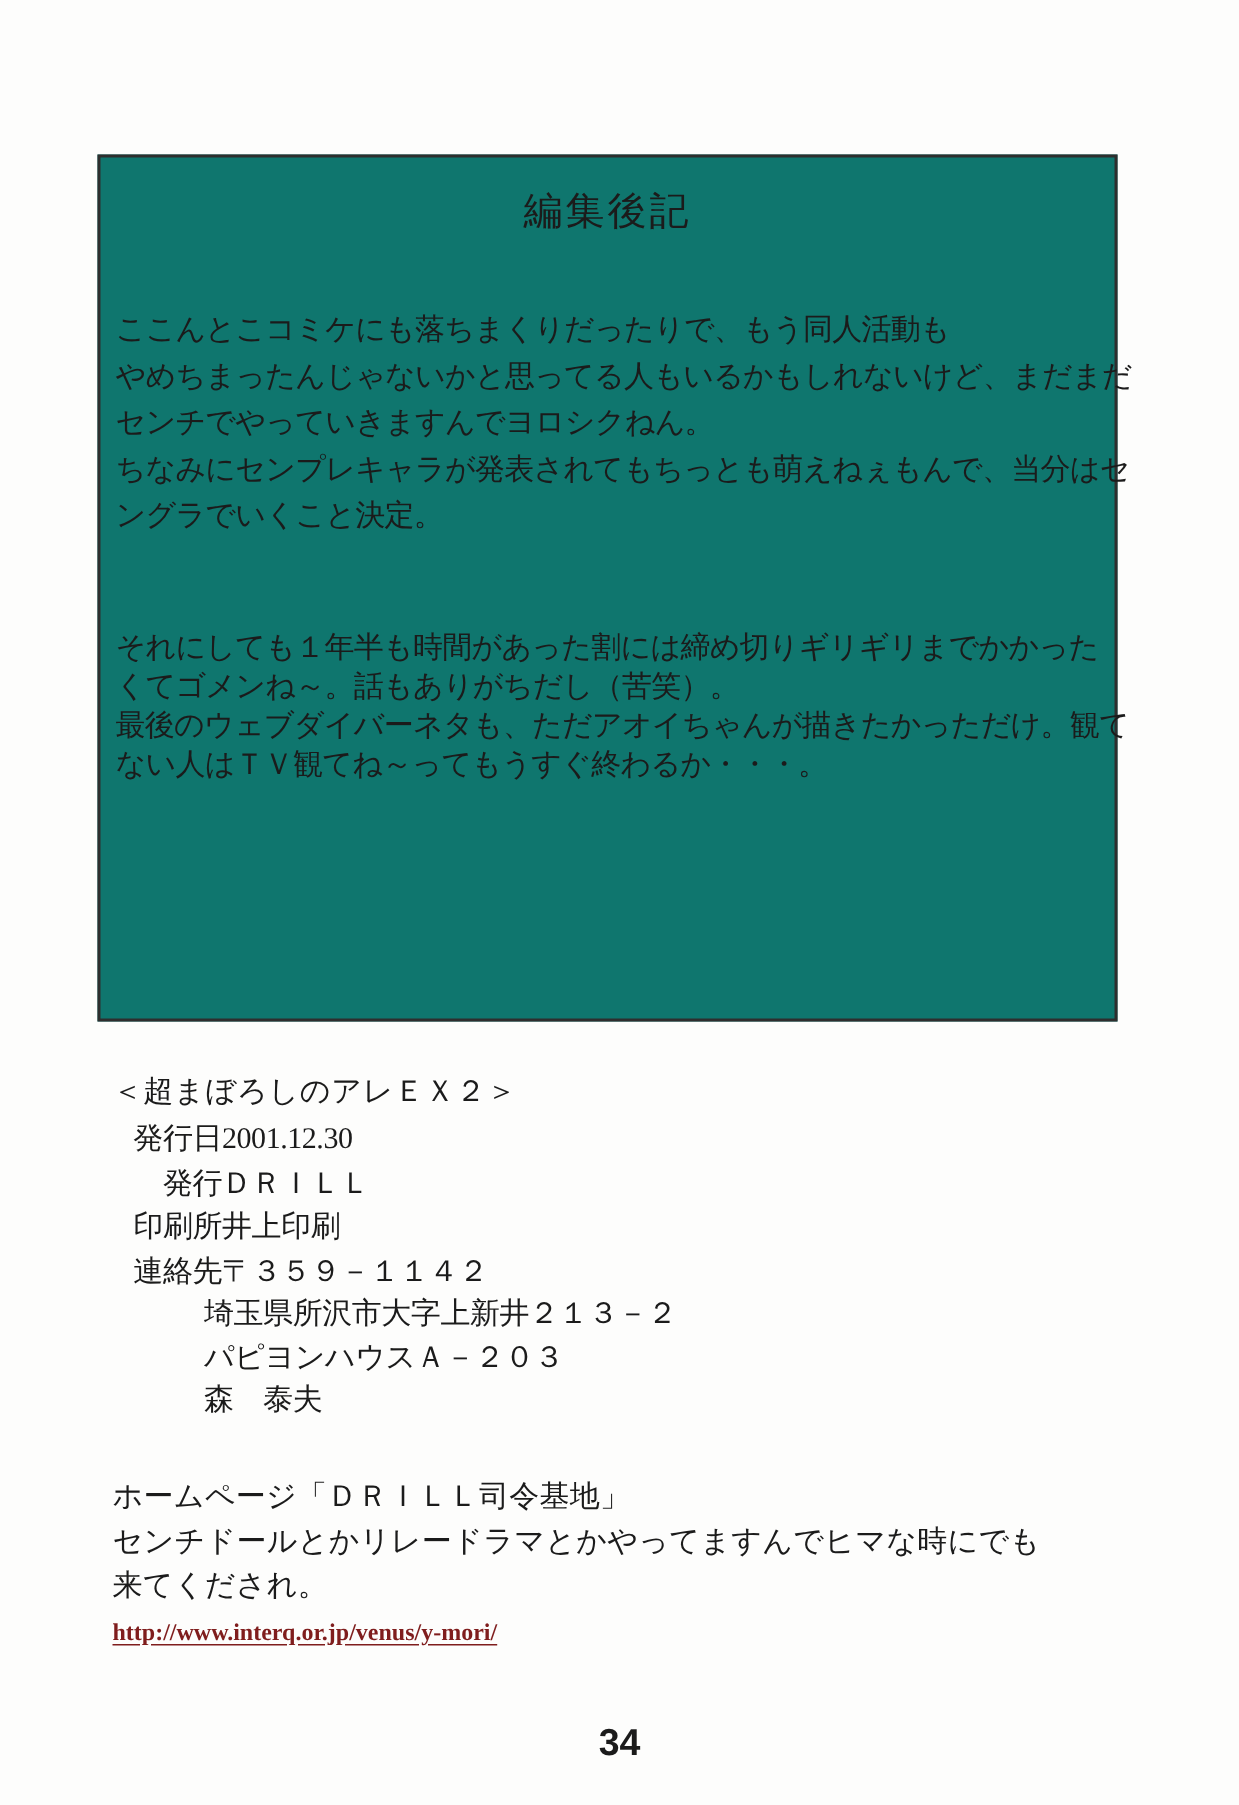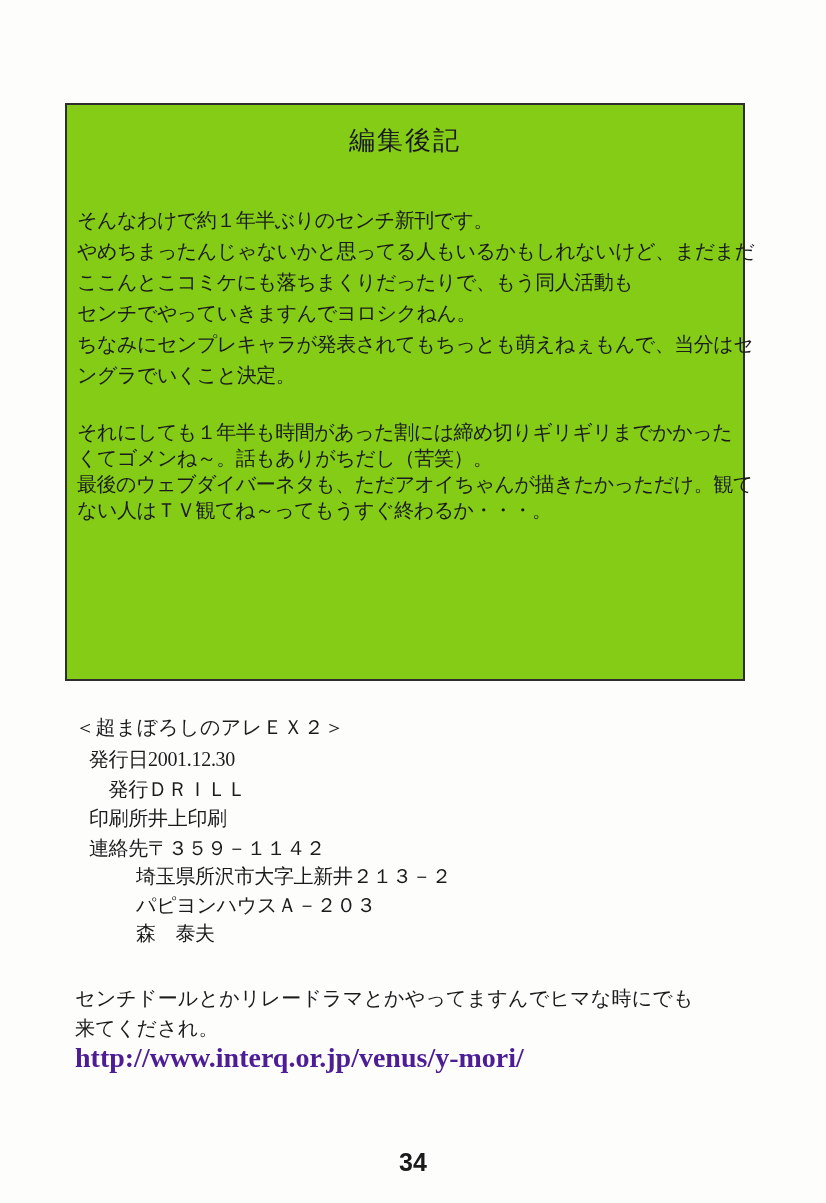--- a/index.html
+++ b/index.html
@@ -5,21 +5,21 @@
   html,body{margin:0;padding:0;}
   body{
     width:826px;height:1203px;position:relative;
     background:#fdfdfc;color:#1b1b1b;
     font-family:"Liberation Serif","DejaVu Serif",serif;
     overflow:hidden;
   }
   .page{position:absolute;inset:0;}
   .afterword-box{
     position:absolute;left:65px;top:103px;width:680px;height:578px;
-    border:2px solid #2e2e2e;box-sizing:border-box;background:#84cc16;
+    border:2px solid #2e2e2e;box-sizing:border-box;background:#0f766e;
   }
   .box-title{
     position:absolute;left:0;top:18px;width:100%;
     text-align:center;font-size:26px;letter-spacing:2px;
     white-space:nowrap;
   }
   .para{position:absolute;left:10px;width:660px;}
   .para .line{white-space:nowrap;font-size:20px;letter-spacing:-0.5px;}
   .p1{top:100px;} .p1 .line{line-height:31px;height:31px;}
   .p2{top:314px;} .p2 .line{line-height:26px;height:26px;}
@@ -29,41 +29,40 @@
     font-size:20px;letter-spacing:0.5px;white-space:nowrap;
   }
   .colophon-rows{position:absolute;left:75px;top:745px;}
   .colophon-row{white-space:nowrap;font-size:20px;letter-spacing:-0.3px;line-height:29.5px;height:29.5px;}
   .colophon-row .label{display:inline-block;width:73px;text-align:right;}
   .address-lines{position:absolute;left:136px;top:862px;}
   .address-lines .line{white-space:nowrap;font-size:20px;letter-spacing:-0.3px;line-height:28.5px;height:28.5px;}
   .homepage{position:absolute;left:75px;top:984px;}
   .homepage .line{white-space:nowrap;font-size:20px;letter-spacing:0.2px;line-height:29.5px;height:29.5px;}
   .homepage .url{
-    font-size:28px;font-weight:bold;letter-spacing:0;
-    text-underline-offset:3px;color:#4c1d95;
+    font-size:16px;font-weight:bold;letter-spacing:0;
+    text-decoration:underline;text-underline-offset:3px;color:#7f1d1d;
   }
   .page-number{
     position:absolute;left:0;top:1148px;width:100%;
     text-align:center;font-size:25px;font-weight:bold;
     font-family:"Liberation Sans","DejaVu Sans",sans-serif;
   }
 </style>
 </head>
 <body>
 
 <div class="page">
 
   <div class="afterword-box">
     <div class="box-title">編集後記</div>
 
     <div class="para p1">
-      <div class="line">そんなわけで約１年半ぶりのセンチ新刊です。</div>
+      <div class="line">ここんとこコミケにも落ちまくりだったりで、もう同人活動も</div>
       <div class="line">やめちまったんじゃないかと思ってる人もいるかもしれないけど、まだまだ</div>
-      <div class="line">ここんとこコミケにも落ちまくりだったりで、もう同人活動も</div>
       <div class="line">センチでやっていきますんでヨロシクねん。</div>
       <div class="line">ちなみにセンプレキャラが発表されてもちっとも萌えねぇもんで、当分はセ</div>
       <div class="line">ングラでいくこと決定。</div>
     </div>
 
     <div class="para p2">
       <div class="line">それにしても１年半も時間があった割には締め切りギリギリまでかかった</div>
       <div class="line">くてゴメンね～。話もありがちだし（苦笑）。</div>
       <div class="line">最後のウェブダイバーネタも、ただアオイちゃんが描きたかっただけ。観て</div>
       <div class="line">ない人はＴＶ観てね～ってもうすぐ終わるか・・・。</div>
@@ -88,20 +87,21 @@
     </div>
   </div>
 
   <div class="address-lines">
     <div class="line">埼玉県所沢市大字上新井２１３－２</div>
     <div class="line">パピヨンハウスＡ－２０３</div>
     <div class="line">森　泰夫</div>
   </div>
 
   <div class="homepage">
+    <div class="line">ホームページ「ＤＲＩＬＬ司令基地」</div>
     <div class="line">センチドールとかリレードラマとかやってますんでヒマな時にでも</div>
     <div class="line">来てくだされ。</div>
     <div class="line"><span class="url">http://www.interq.or.jp/venus/y-mori/</span></div>
   </div>
 
   <div class="page-number">34</div>
 
 </div>
 
 </body></html>

